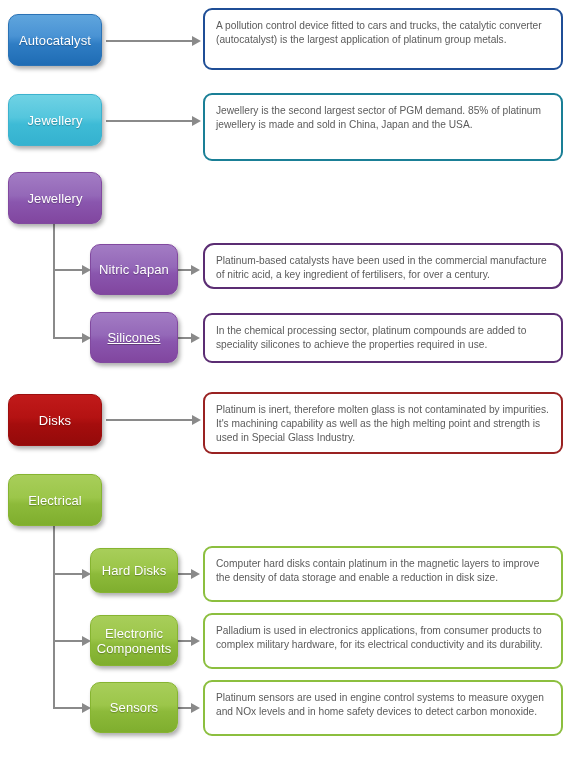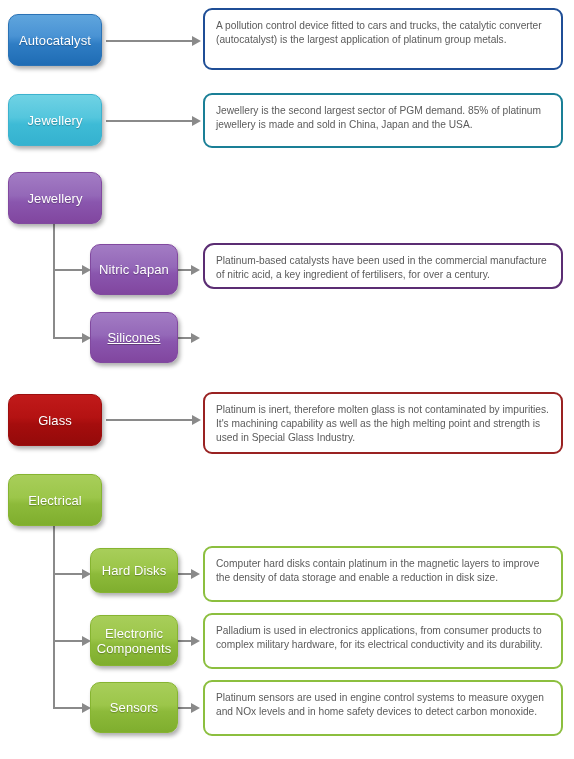--- a/index.html
+++ b/index.html
@@ -110,21 +110,21 @@
     <span>A pollution control device fitted to cars and trucks, the catalytic converter (autocatalyst) is the largest application of platinum group metals.</span>
   </div>
 
   <div class="conn h" style="left:106px; top:120px; width:90px;"></div>
   <div class="arrow" style="left:192px; top:116px;"></div>
 
   <div class="node cyan" style="left:8px; top:94px; width:94px; height:52px;">
     <span class="label">Jewellery</span>
   </div>
 
-  <div class="desc b-teal" style="left:203px; top:93px; width:360px; height:55px;">
+  <div class="desc b-teal" style="left:203px; top:93px; width:360px; height:68px;">
     <span>Jewellery is the second largest sector of PGM demand. 85% of platinum jewellery is made and sold in China, Japan and the USA.</span>
   </div>
 
   <div class="node purple" style="left:8px; top:172px; width:94px; height:52px;">
     <span class="label">Jewellery</span>
   </div>
 
   <div class="conn v" style="left:53px; top:222px; height:117px;"></div>
 
   <div class="conn h" style="left:53px; top:269px; width:33px;"></div>
@@ -142,26 +142,29 @@
   <div class="desc b-purple" style="left:203px; top:243px; width:360px; height:46px;border-radius:11px;">
     <span>Platinum-based catalysts have been used in the commercial manufacture of nitric acid, a key ingredient of fertilisers, for over a century.</span>
   </div>
 
   <div class="node purple" style="left:90px; top:312px; width:88px; height:51px;text-decoration:underline;">
     <span class="label">Silicones</span>
   </div>
   <div class="conn h" style="left:178px; top:337px; width:17px;"></div>
   <div class="arrow" style="left:191px; top:333px;"></div>
 
+  <div class="desc b-purple" style="left:203px; top:313px; width:360px; height:50px;">
+    <span>In the chemical processing sector, platinum compounds are added to speciality silicones to achieve the properties required in use.</span>
+  </div>
 
   <div class="conn h" style="left:106px; top:419px; width:90px;"></div>
   <div class="arrow" style="left:192px; top:415px;"></div>
 
   <div class="node red" style="left:8px; top:394px; width:94px; height:52px;">
-    <span class="label">Glass</span>
+    <span class="label">Disks</span>
   </div>
 
   <div class="desc b-red" style="left:203px; top:392px; width:360px; height:62px;">
     <span>Platinum is inert, therefore molten glass is not contaminated by impurities. It's machining capability as well as the high melting point and strength is used in Special Glass Industry.</span>
   </div>
 
   <div class="node green" style="left:8px; top:474px; width:94px; height:52px;">
     <span class="label">Electrical</span>
   </div>
 

